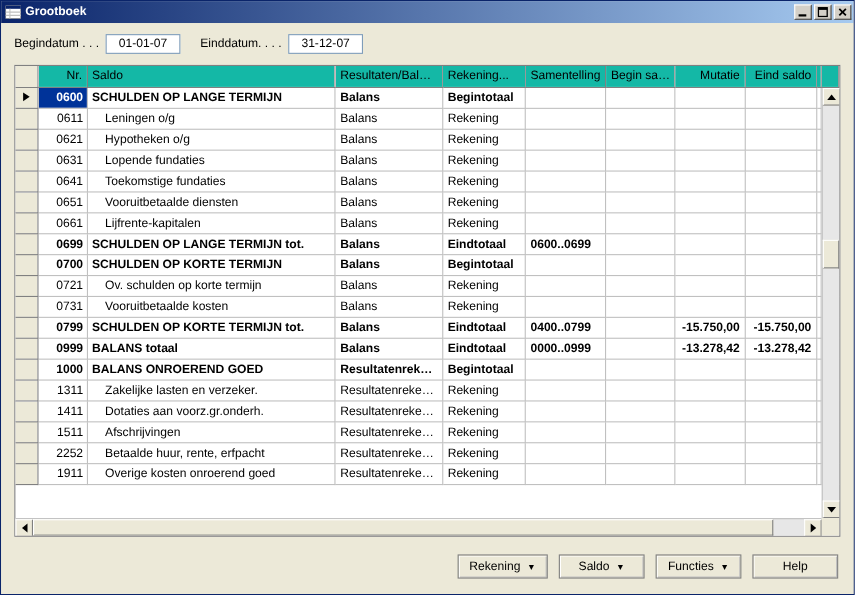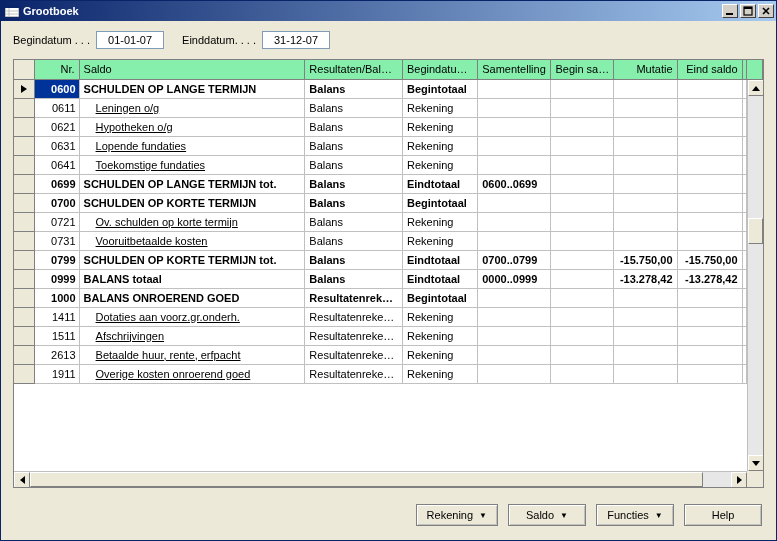--- a/index.html
+++ b/index.html
@@ -88,21 +88,21 @@
     height: 19px;
     padding: 0 4px;
     overflow: hidden;
     white-space: nowrap;
     text-overflow: ellipsis;
     font-size: 11px;
     text-align: left;
     vertical-align: middle;
   }
   thead th {
-    background: #86efac;
+    background: #14b8a6;
     border-right: 1px solid #808080;
     border-bottom: 1px solid #808080;
     font-weight: normal;
     color: #000;
     position: relative;
   }
   .rowhead {
     width: 20px;
     background: #ece9d8;
     border-right: 1px solid #808080;
@@ -125,21 +125,21 @@
   .col-sam   { width: 72px; margin-left: 19px; }
   .col-bs    { width: 62px; text-align: right; }
   .col-mut   { width: 62px; text-align: right; }
   .col-es    { width: 64px; text-align: right; }
   td.col-bs, td.col-mut, td.col-es { text-align: right; }
   .col-extra { width: 4px; }
   .col-vscroll { width: 16px; }
 
   .bold-row td { font-weight: bold; }
   .selected-cell { background: #003399; color: #fff; font-weight: bold; }
-  .indent { padding-left: 12px; text-decoration: underline; }
+  .indent { padding-left: 12px; }
 
   
   .vscroll {
     position: absolute;
     right: 0; top: 20px;
     width: 16px;
     bottom: 16px;
     background: #e7e7e7;
     border-left: 1px solid #bfbfbf;
     display: flex; flex-direction: column;
@@ -275,21 +275,21 @@
           <col class="col-es">
           <col class="col-extra">
           <col class="col-vscroll">
         </colgroup>
         <thead>
           <tr>
             <th class="rowhead"></th>
             <th class="col-nr">Nr.</th>
             <th class="col-naam">Saldo</th>
             <th class="col-rb">Resultaten/Balans</th>
-            <th class="col-reks">Begindatum...</th>
+            <th class="col-reks">Rekening...</th>
             <th class="col-sam">Samentelling</th>
             <th class="col-bs">Begin saldo</th>
             <th class="col-mut">Mutatie</th>
             <th class="col-es">Eind saldo</th>
             <th class="col-extra"></th>
             <th class="col-vscroll"></th>
           </tr>
         </thead>
         <tbody id="grid-body">
             <tr class="bold-row">
@@ -350,20 +350,46 @@
               <td class="col-naam"><span class="indent">Toekomstige fundaties</span></td>
               <td class="col-rb">Balans</td>
               <td class="col-reks">Rekening</td>
               <td class="col-sam"></td>
               <td class="col-bs"></td>
               <td class="col-mut"></td>
               <td class="col-es"></td>
               <td class="col-extra"></td>
               <td class="col-vscroll" style="background: rgb(231, 231, 231); border-left: 1px solid rgb(191, 191, 191);"></td>
             </tr>
+            <tr>
+              <td class="rowhead"></td>
+              <td class="col-nr">0651</td>
+              <td class="col-naam"><span class="indent">Vooruitbetaalde diensten</span></td>
+              <td class="col-rb">Balans</td>
+              <td class="col-reks">Rekening</td>
+              <td class="col-sam"></td>
+              <td class="col-bs"></td>
+              <td class="col-mut"></td>
+              <td class="col-es"></td>
+              <td class="col-extra"></td>
+              <td class="col-vscroll" style="background: rgb(231, 231, 231); border-left: 1px solid rgb(191, 191, 191);"></td>
+            </tr>
+            <tr>
+              <td class="rowhead"></td>
+              <td class="col-nr">0661</td>
+              <td class="col-naam"><span class="indent">Lijfrente-kapitalen</span></td>
+              <td class="col-rb">Balans</td>
+              <td class="col-reks">Rekening</td>
+              <td class="col-sam"></td>
+              <td class="col-bs"></td>
+              <td class="col-mut"></td>
+              <td class="col-es"></td>
+              <td class="col-extra"></td>
+              <td class="col-vscroll" style="background: rgb(231, 231, 231); border-left: 1px solid rgb(191, 191, 191);"></td>
+            </tr>
             <tr class="bold-row">
               <td class="rowhead"></td>
               <td class="col-nr">0699</td>
               <td class="col-naam">SCHULDEN OP LANGE TERMIJN tot.</td>
               <td class="col-rb">Balans</td>
               <td class="col-reks">Eindtotaal</td>
               <td class="col-sam">0600..0699</td>
               <td class="col-bs"></td>
               <td class="col-mut"></td>
               <td class="col-es"></td>
@@ -408,21 +434,21 @@
               <td class="col-es"></td>
               <td class="col-extra"></td>
               <td class="col-vscroll" style="background: rgb(231, 231, 231); border-left: 1px solid rgb(191, 191, 191);"></td>
             </tr>
             <tr class="bold-row">
               <td class="rowhead"></td>
               <td class="col-nr">0799</td>
               <td class="col-naam">SCHULDEN OP KORTE TERMIJN tot.</td>
               <td class="col-rb">Balans</td>
               <td class="col-reks">Eindtotaal</td>
-              <td class="col-sam">0700..0799</td>
+              <td class="col-sam">0400..0799</td>
               <td class="col-bs"></td>
               <td class="col-mut">-15.750,00</td>
               <td class="col-es">-15.750,00</td>
               <td class="col-extra"></td>
               <td class="col-vscroll" style="background: rgb(231, 231, 231); border-left: 1px solid rgb(191, 191, 191);"></td>
             </tr>
             <tr class="bold-row">
               <td class="rowhead"></td>
               <td class="col-nr">0999</td>
               <td class="col-naam">BALANS totaal</td>
@@ -443,20 +469,33 @@
               <td class="col-reks">Begintotaal</td>
               <td class="col-sam"></td>
               <td class="col-bs"></td>
               <td class="col-mut"></td>
               <td class="col-es"></td>
               <td class="col-extra"></td>
               <td class="col-vscroll" style="background: rgb(231, 231, 231); border-left: 1px solid rgb(191, 191, 191);"></td>
             </tr>
             <tr>
               <td class="rowhead"></td>
+              <td class="col-nr">1311</td>
+              <td class="col-naam"><span class="indent">Zakelijke lasten en verzeker.</span></td>
+              <td class="col-rb">Resultatenreken...</td>
+              <td class="col-reks">Rekening</td>
+              <td class="col-sam"></td>
+              <td class="col-bs"></td>
+              <td class="col-mut"></td>
+              <td class="col-es"></td>
+              <td class="col-extra"></td>
+              <td class="col-vscroll" style="background: rgb(231, 231, 231); border-left: 1px solid rgb(191, 191, 191);"></td>
+            </tr>
+            <tr>
+              <td class="rowhead"></td>
               <td class="col-nr">1411</td>
               <td class="col-naam"><span class="indent">Dotaties aan voorz.gr.onderh.</span></td>
               <td class="col-rb">Resultatenreken...</td>
               <td class="col-reks">Rekening</td>
               <td class="col-sam"></td>
               <td class="col-bs"></td>
               <td class="col-mut"></td>
               <td class="col-es"></td>
               <td class="col-extra"></td>
               <td class="col-vscroll" style="background: rgb(231, 231, 231); border-left: 1px solid rgb(191, 191, 191);"></td>
@@ -469,21 +508,21 @@
               <td class="col-reks">Rekening</td>
               <td class="col-sam"></td>
               <td class="col-bs"></td>
               <td class="col-mut"></td>
               <td class="col-es"></td>
               <td class="col-extra"></td>
               <td class="col-vscroll" style="background: rgb(231, 231, 231); border-left: 1px solid rgb(191, 191, 191);"></td>
             </tr>
             <tr>
               <td class="rowhead"></td>
-              <td class="col-nr">2613</td>
+              <td class="col-nr">2252</td>
               <td class="col-naam"><span class="indent">Betaalde huur, rente, erfpacht</span></td>
               <td class="col-rb">Resultatenreken...</td>
               <td class="col-reks">Rekening</td>
               <td class="col-sam"></td>
               <td class="col-bs"></td>
               <td class="col-mut"></td>
               <td class="col-es"></td>
               <td class="col-extra"></td>
               <td class="col-vscroll" style="background: rgb(231, 231, 231); border-left: 1px solid rgb(191, 191, 191);"></td>
             </tr>

